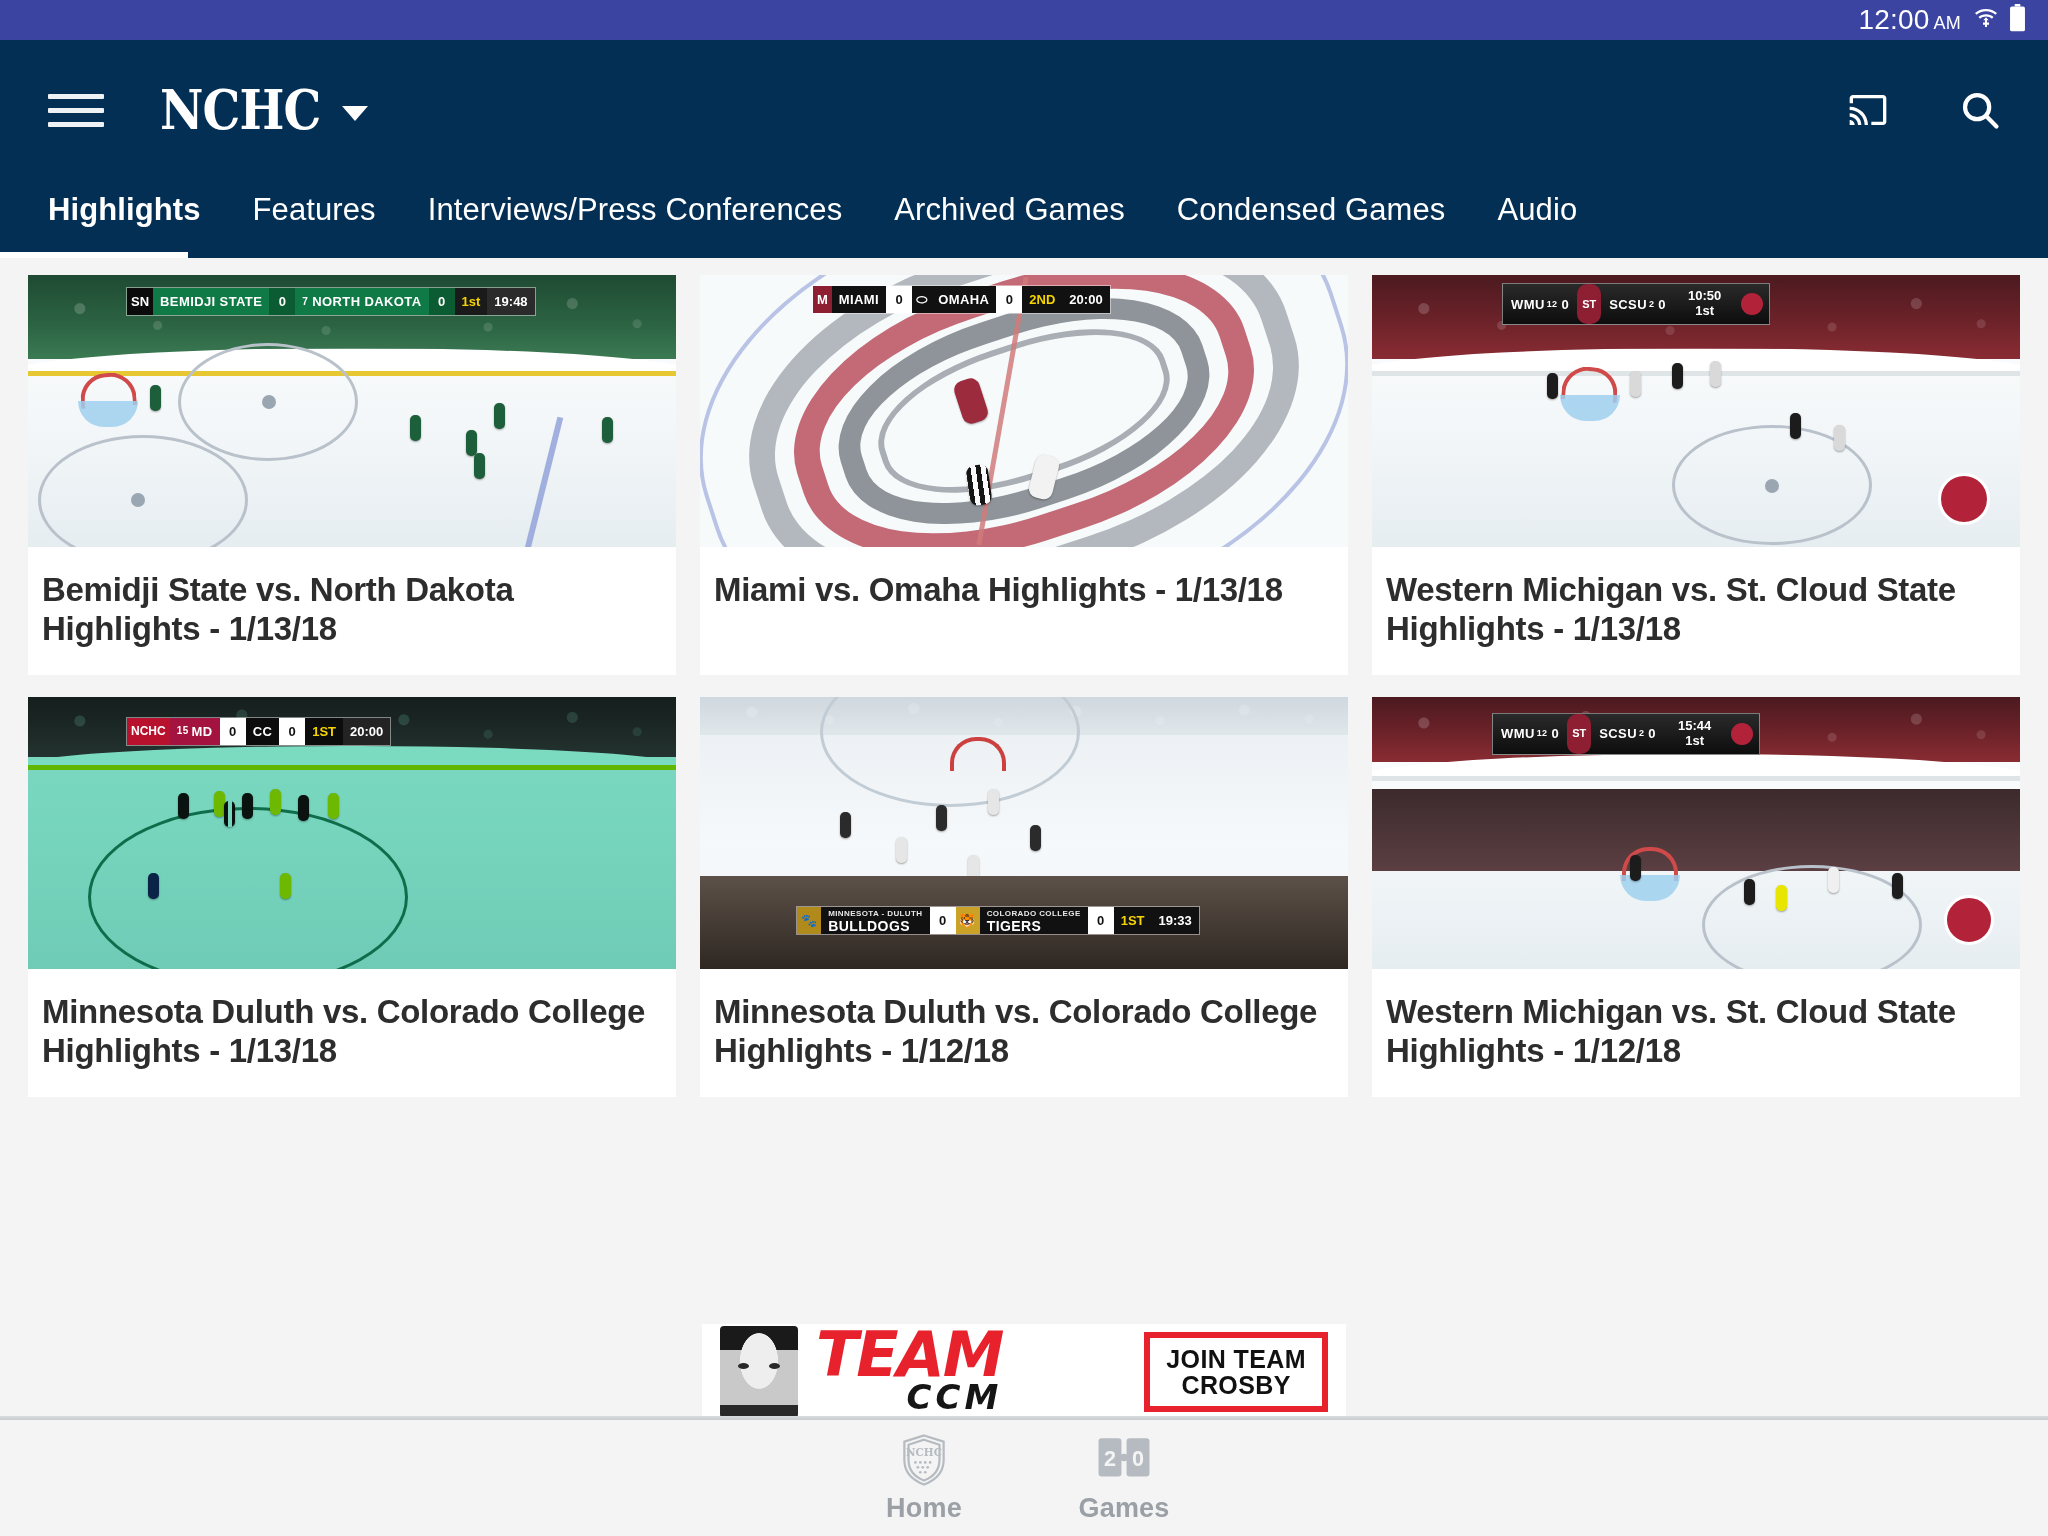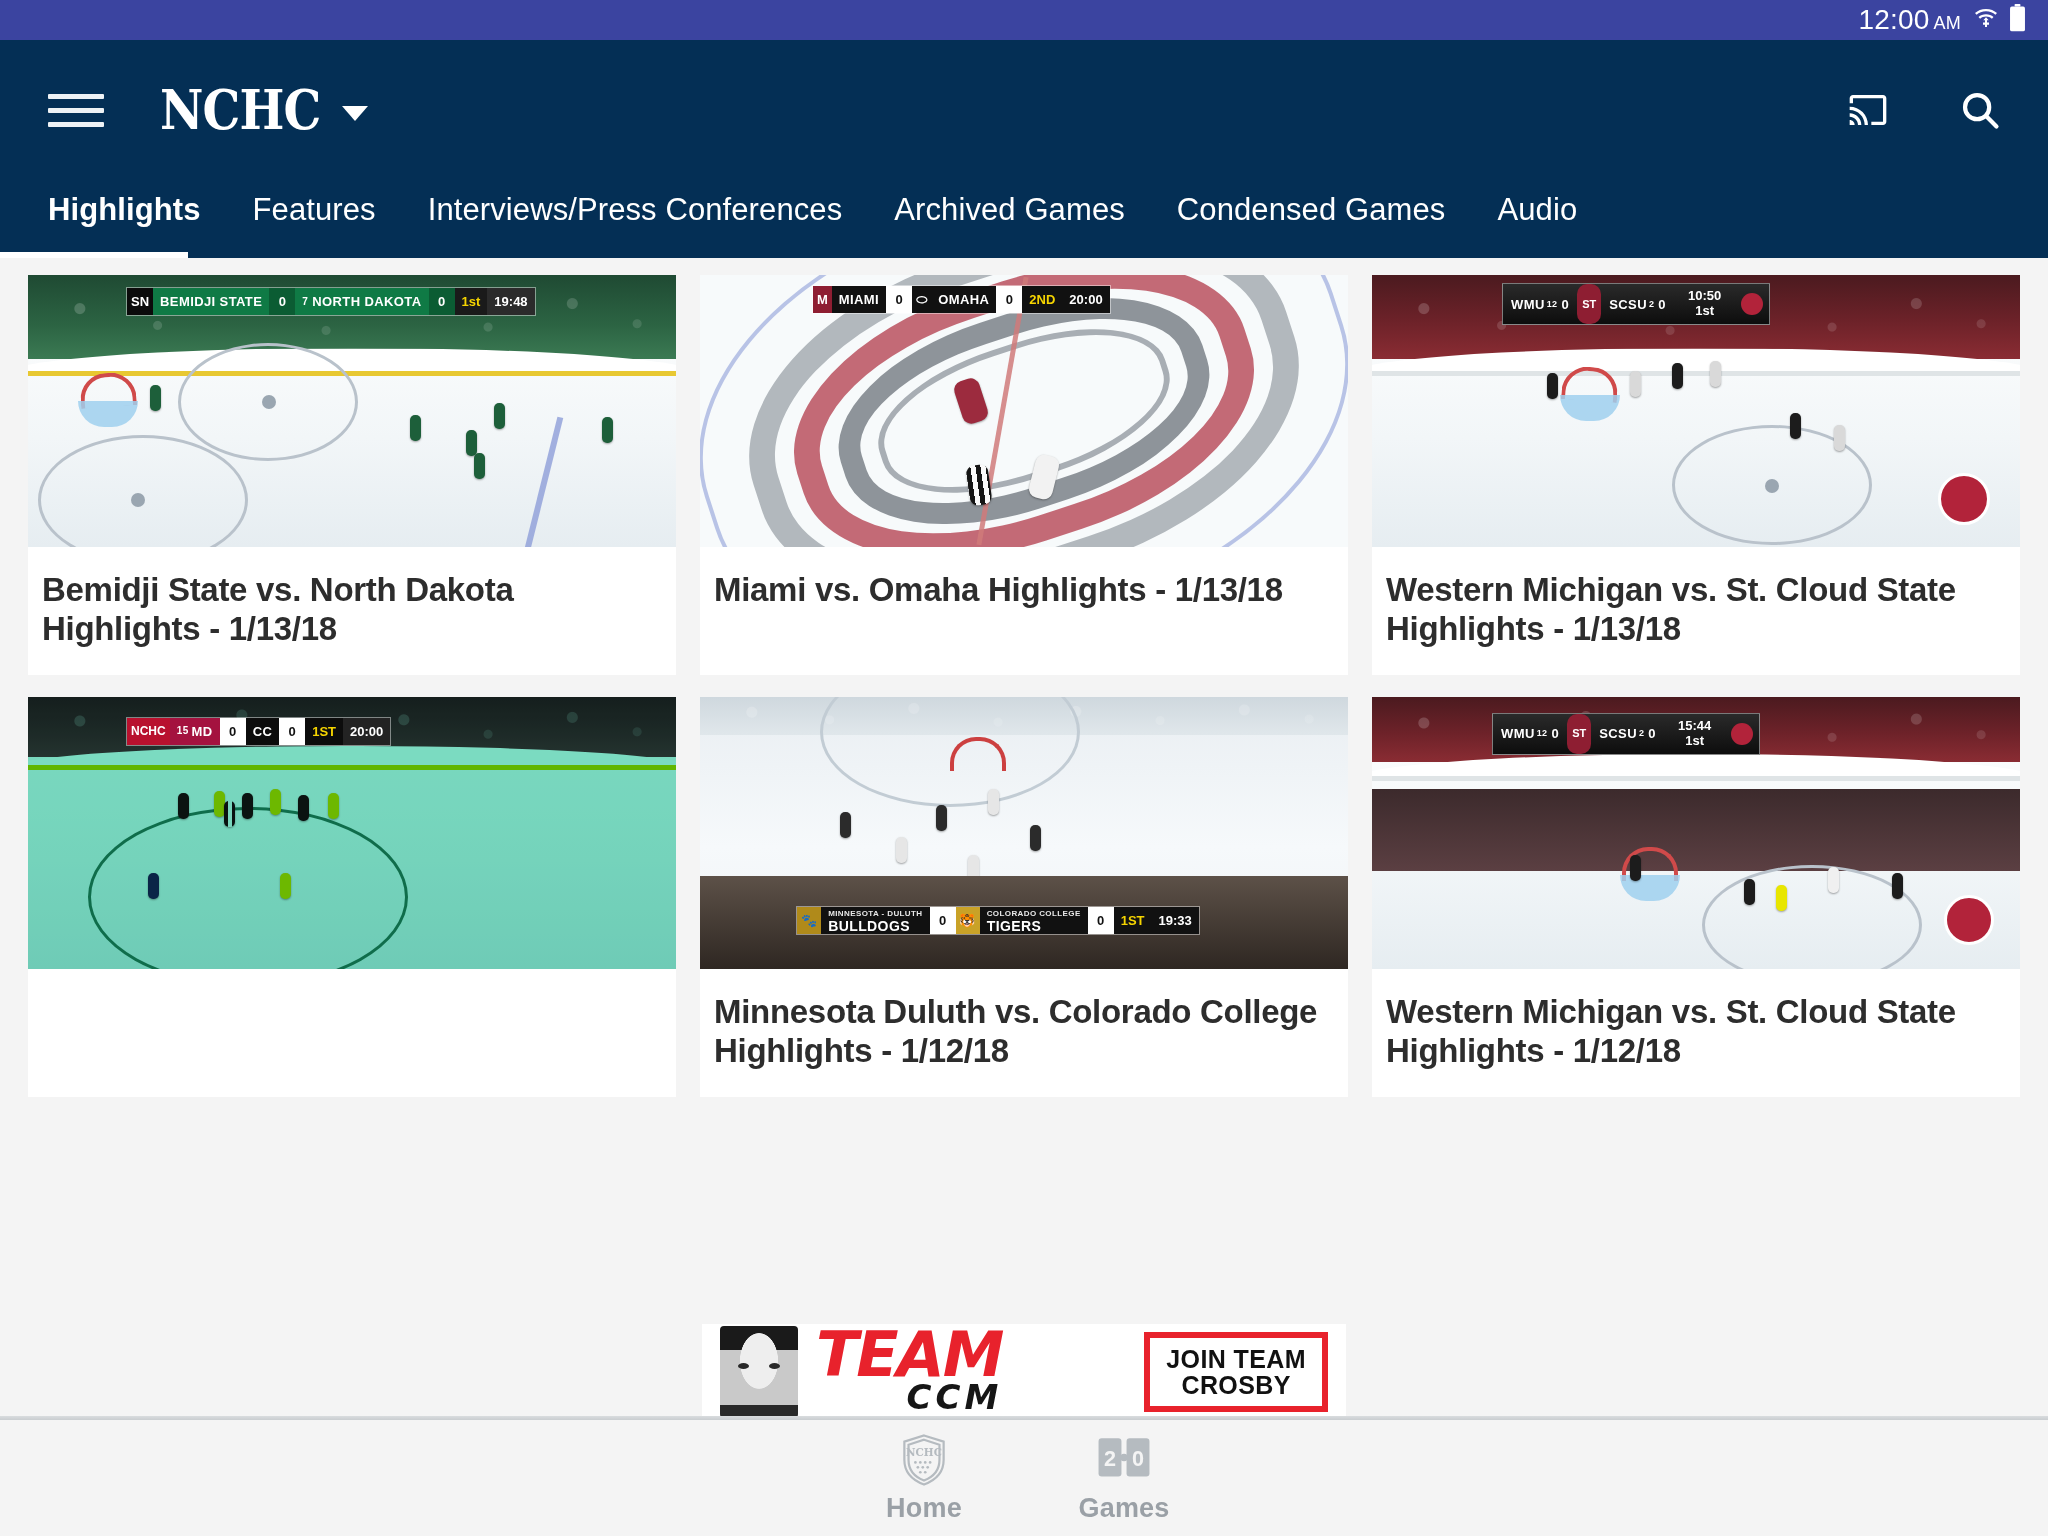--- a/index.html
+++ b/index.html
@@ -497,20 +497,21 @@
               <span style="font-size:10px;margin-right:3px;">15</span>
               <span>MD</span>
             </div>
           <div class="score">0</div>
           <div class="team" style="background:#0c0c0c;">CC</div>
           <div class="score">0</div>
           <div class="per" style="background:#0c0c0c;">1ST</div>
           <div class="clock">20:00</div>
         </div>
       </div>
+      <div class="card-title">Minnesota Duluth vs. Colorado College Highlights - 1/13/18</div>
     </div>
 
     <div class="card tall">
       <div class="thumb">
         <div class="rink">
           <div class="rink-ice" style="background:linear-gradient(#e9eef2,#f6f9fb 55%,#eef2f5);"></div>
           <div class="crowd" style="background:linear-gradient(#cfd8de,#e0e7eb);height:14%;"></div>
           <div class="circle" style="width:260px;height:150px;left:120px;top:-40px;border-color:#c2ccd4;"></div>
           <div class="goal" style="left:250px;top:40px;border-color:#cc4040;"></div>
           <div class="player" style="left:140px;top:115px;background:#2b2b2b;"></div>

